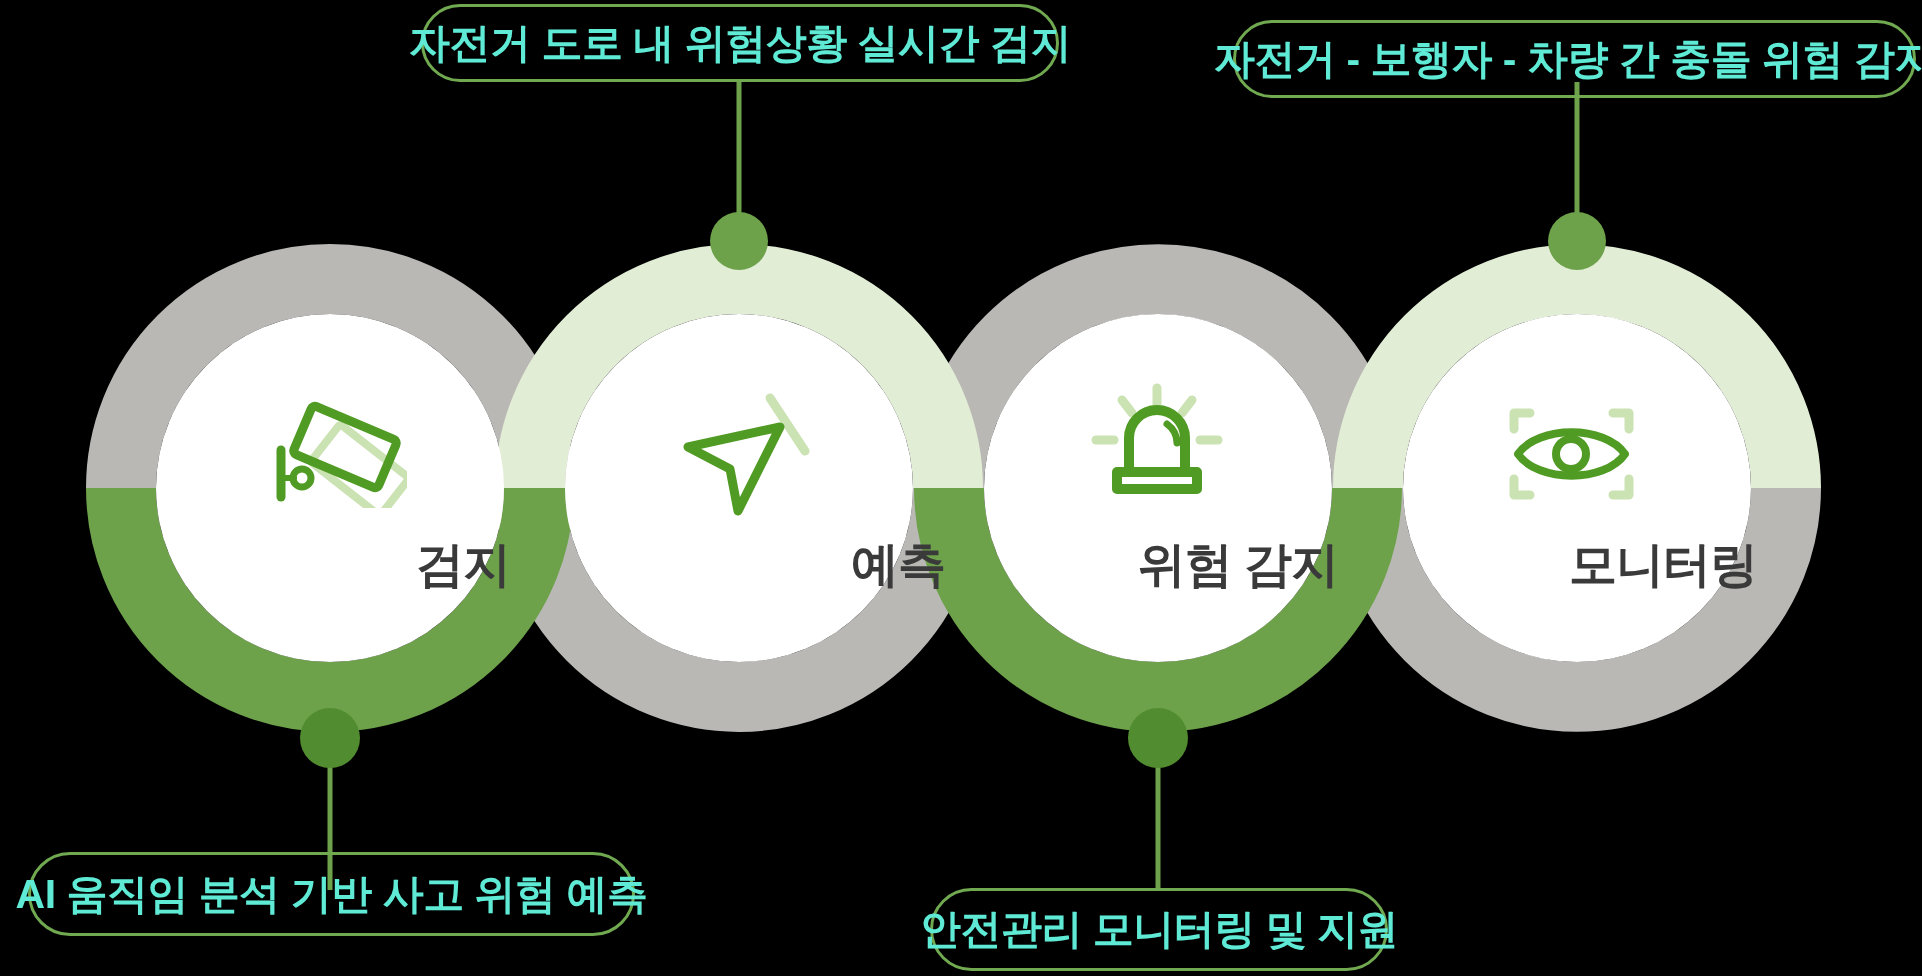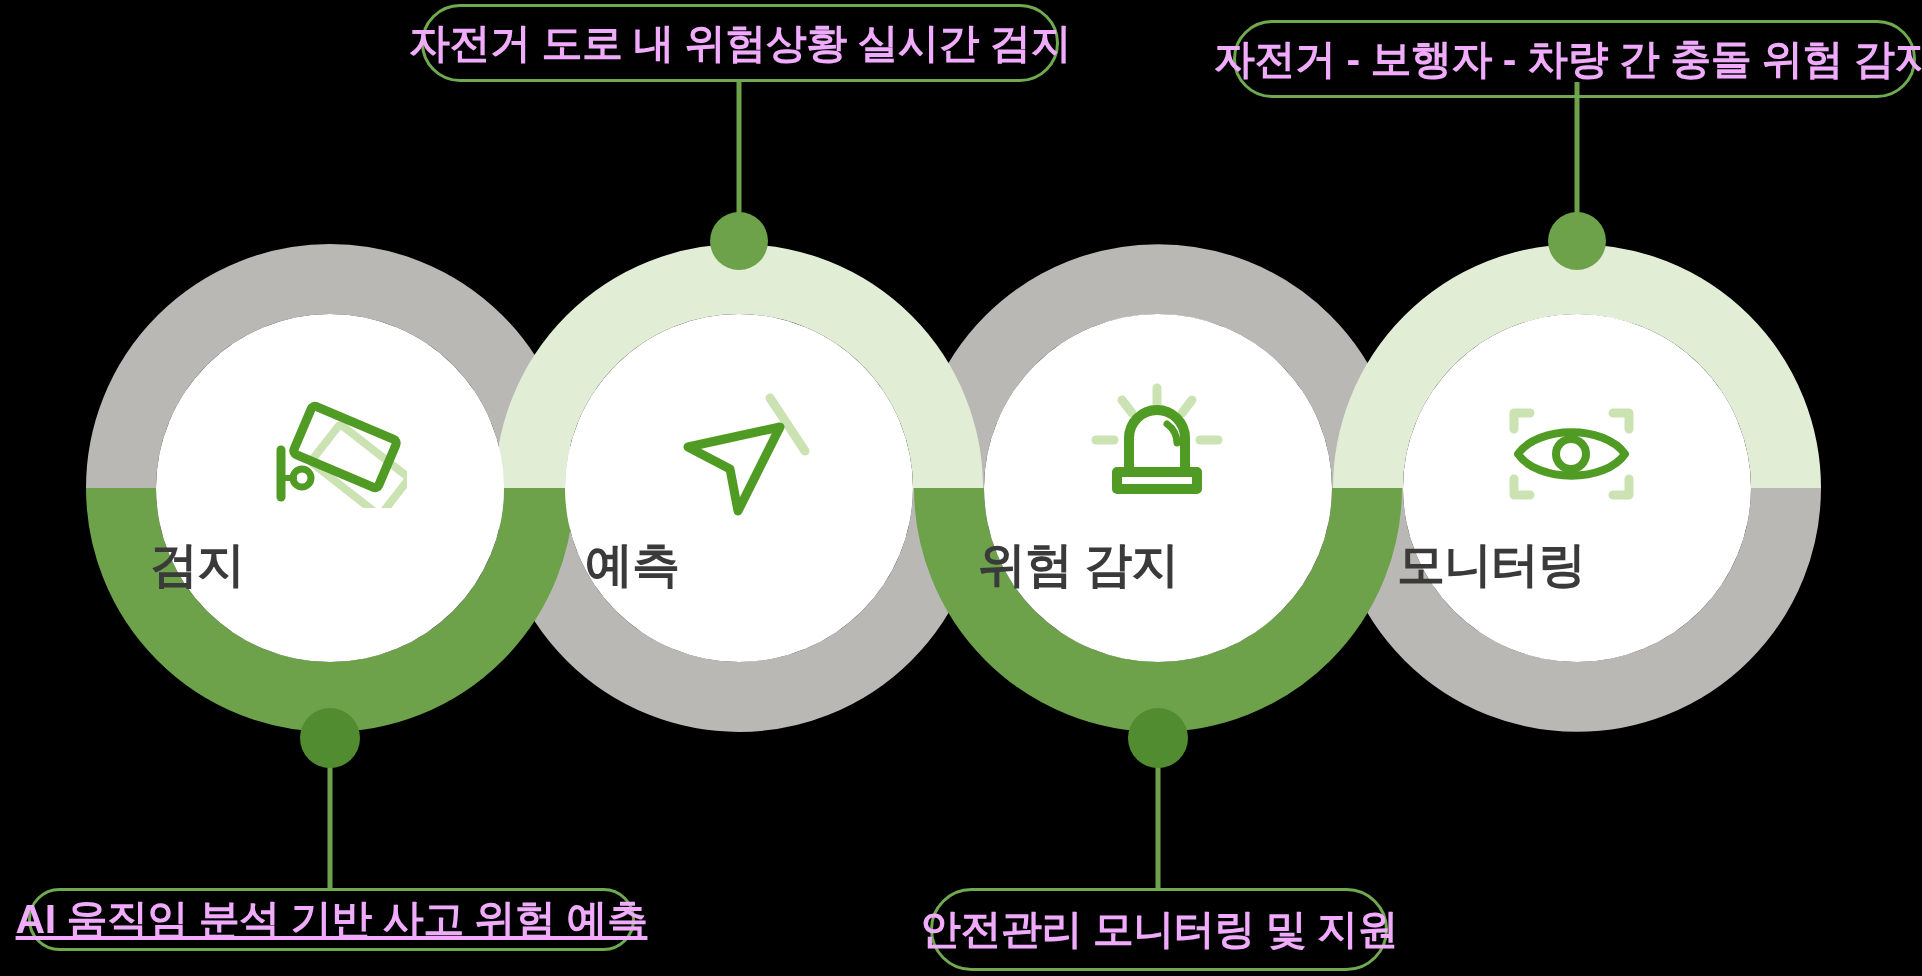--- a/index.html
+++ b/index.html
@@ -10,38 +10,38 @@
     overflow:hidden;
     font-family:"Liberation Sans","DejaVu Sans",sans-serif;
   }
   .rings{position:absolute;left:0;top:0;}
   .callout{
     position:absolute;
     box-sizing:border-box;
     border:3px solid #70a950;
     border-radius:42px;
     display:flex;align-items:center;justify-content:center;
-    color:#f0abfc;
+    color:#5eead4;
     font-size:41px;font-weight:600;
     white-space:nowrap;
     letter-spacing:-0.5px;
   }
   .callout.tl{left:421px;top:4px;width:638px;height:78px;}
   .callout.tr{left:1233px;top:20px;width:683px;height:78px;}
-  .callout.bl{left:28px;top:888px;width:607px;height:63px;text-decoration:underline;}
+  .callout.bl{left:28px;top:852px;width:607px;height:84px;}
   .callout.br{left:930px;top:888px;width:458px;height:83px;}
   .step-icon{position:absolute;}
   .step-icon svg{display:block;}
   .ic{fill:none;stroke-linecap:round;stroke-linejoin:round;}
   .ic-g{stroke:#509b23;}
   .ic-p{stroke:#cbe2b3;}
   .step-label{
     position:absolute;
     width:360px;
-    text-align:left;
+    text-align:right;
     color:#3a3a3a;
     font-size:48px;font-weight:700;
     line-height:50px;
     letter-spacing:-1px;
   }
   .lbl-1{left:150px;top:540px;}
   .lbl-2{left:585px;top:540px;}
   .lbl-3{left:978px;top:540px;}
   .lbl-4{left:1397px;top:540px;}
   .icon-1{left:272px;top:400px;}

